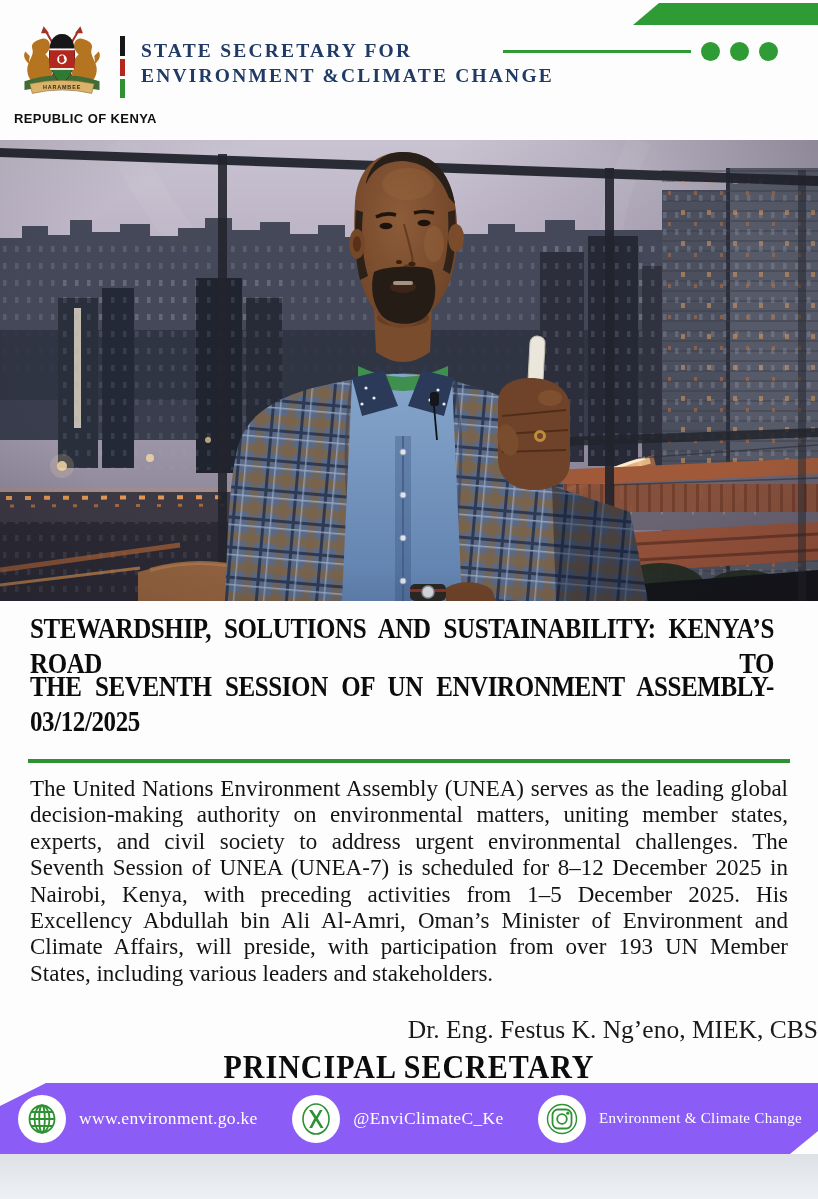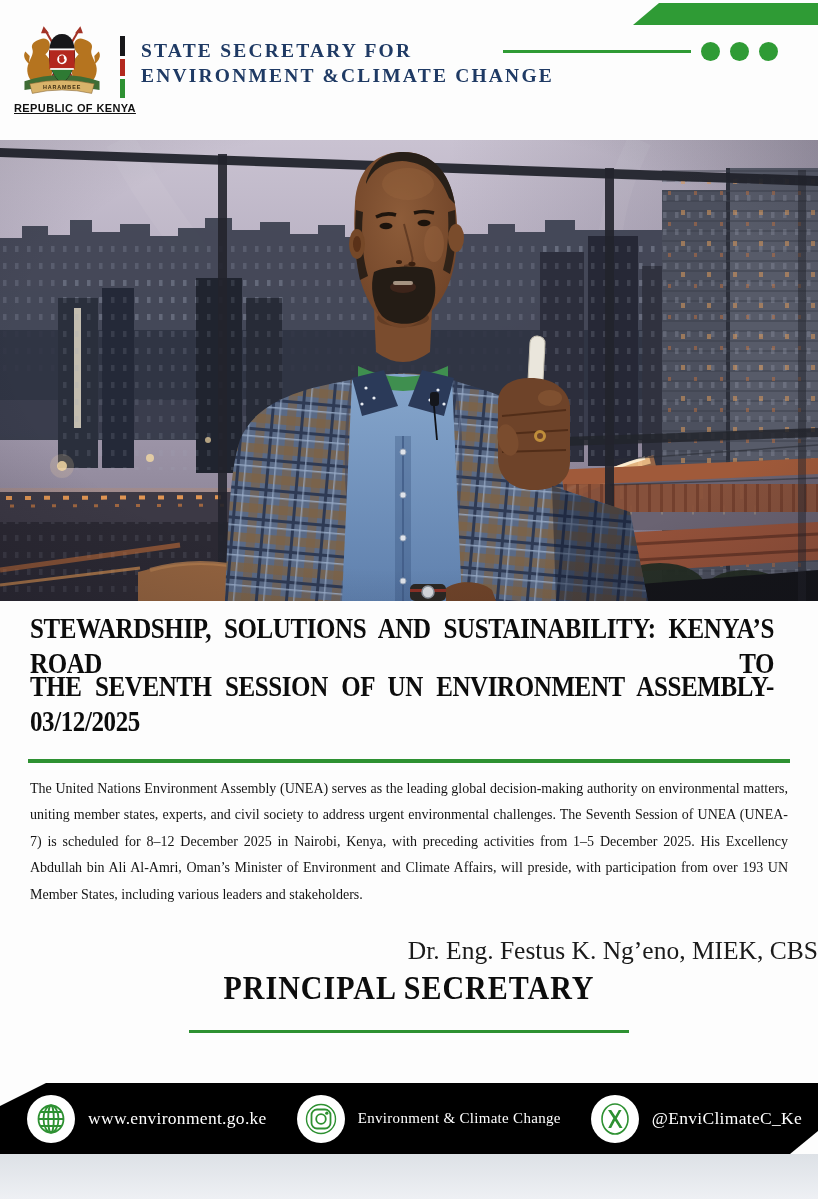--- a/index.html
+++ b/index.html
@@ -3,22 +3,22 @@
 <meta charset="utf-8">
 <style>
   html,body{margin:0;padding:0;background:#ffffff;}
   .poster{position:relative;width:818px;height:1199px;background:#fdfdfd;overflow:hidden;
           font-family:"Liberation Serif",serif;}
   
   .header{position:absolute;top:0;left:0;right:0;height:140px;background:#fdfdfd;}
   .brand{position:absolute;top:24px;left:14px;display:flex;align-items:flex-start;}
   .emblem{width:96px;text-align:center;}
   .emblem svg{display:block;margin:0 auto;}
-  .emblem-caption{font-family:"Liberation Sans",sans-serif;font-weight:bold;font-size:11px;
-                  letter-spacing:.4px;color:#101010;margin-top:2px;white-space:nowrap;text-decoration:underline;}
+  .emblem-caption{font-family:"Liberation Sans",sans-serif;font-weight:bold;font-size:13px;
+                  letter-spacing:.4px;color:#101010;margin-top:11px;white-space:nowrap;}
   .flag-divider{display:flex;flex-direction:column;margin:12px 0 0 10px;width:5px;}
   .flag-divider span{width:5px;display:block;}
   .fd-black{height:20px;background:#17171a;margin-bottom:3px;}
   .fd-red{height:17px;background:#b3281e;margin-bottom:3px;}
   .fd-green{height:19px;background:#2e9132;}
   .org{margin:14px 0 0 16px;color:#1f3a64;font-weight:bold;}
   .org-line{font-size:19.5px;letter-spacing:2.2px;line-height:25px;white-space:nowrap;}
   
   .deco-bar{position:absolute;top:3px;right:0;width:185px;height:22px;background:#2f9b35;
             clip-path:polygon(0 100%,26px 0,100% 0,100% 100%);}
@@ -28,31 +28,31 @@
   .deco-line .dot:first-of-type{margin-left:6px;}
   
   .photo{position:absolute;top:140px;left:0;width:818px;height:461px;}
   .photo svg{display:block;}
   
   .main{position:absolute;top:601px;left:0;right:0;}
   .headline{margin:15px 44px 0 30px;color:#0c0c0c;font-weight:bold;}
   .headline .hl-line{font-size:25px;line-height:29px;letter-spacing:-0.4px;
        text-align:justify;text-align-last:justify;transform:scaleY(1.2);}
   .rule{height:4px;background:#2e9132;border:none;margin:27px 28px 0 28px;}
-  .body-text{margin:13px 30px 0 30px;font-size:14px;line-height:26.4px;color:#141414;
+  .body-text{margin:13px 30px 0 30px;font-size:23px;line-height:26.4px;color:#141414;
        text-align:justify;}
   .sig-name{margin-top:27px;text-align:right;font-size:25.5px;color:#1a1a1a;line-height:32px;}
   .sig-title{margin-top:3px;text-align:center;font-size:30px;font-weight:bold;color:#0d0d0d;
        line-height:36px;letter-spacing:1px;transform:scaleY(1.14);}
   .rule2{height:3px;background:#2e9132;border:none;width:440px;margin:24px auto 0 auto;}
   
-  .footer{position:absolute;top:1083px;left:0;width:818px;height:71px;background:#000000;
+  .footer{position:absolute;top:1083px;left:0;width:818px;height:71px;background:#8b5cf6;
      clip-path:polygon(46px 0,100% 0,100% calc(100% - 23px),calc(100% - 28px) 100%,0 100%,0 23px);
      display:flex;align-items:center;justify-content:space-between;box-sizing:border-box;
-     padding:0 16px 0 27px;}
+     padding:0 16px 0 18px;}
   .f-group{display:flex;align-items:center;}
   .f-circle{width:48px;height:48px;border-radius:50%;background:#ffffff;display:flex;
      align-items:center;justify-content:center;flex:0 0 auto;}
   .f-label{color:#ffffff;margin-left:13px;letter-spacing:.3px;white-space:nowrap;}
   .f-label.l1,.f-label.l2{font-size:17.5px;}
   .f-label.l3{font-size:15px;}
   .bottom-strip{position:absolute;top:1154px;left:0;width:818px;height:45px;
      background:linear-gradient(#dde1e6,#eef0f4);}
 </style>
 </head>
@@ -354,34 +354,34 @@
             <line x1="3.5" y1="16" x2="28.5" y2="16"></line>
             <line x1="5" y1="9" x2="27" y2="9"></line>
             <line x1="5" y1="23" x2="27" y2="23"></line>
           </g>
         </svg>
       </span>
       <span class="f-label l1">www.environment.go.ke</span>
     </div>
     <div class="f-group">
       <span class="f-circle">
+        <svg width="34" height="34" viewBox="0 0 34 34">
+          <ellipse cx="17" cy="17" rx="13" ry="15" fill="none" stroke="#2e9132" stroke-width="1.6"></ellipse>
+          <path d="M10,8 L15.3,16.2 L10.2,26 L13.2,26 L17,18.8 L21.6,26 L24.6,26 L18.8,16.6 L23.6,8 L20.8,8 L17.3,14.3 L13.2,8 Z" fill="#2e9132"></path>
+        </svg>
+      </span>
+      <span class="f-label l2">@EnviClimateC_Ke</span>
+    </div>
+    <div class="f-group">
+      <span class="f-circle">
         <svg width="32" height="32" viewBox="0 0 32 32">
           <circle cx="16" cy="16" r="14.5" fill="none" stroke="#2e9132" stroke-width="1.4"></circle>
           <rect x="6.5" y="6.5" width="19" height="19" rx="5.5" fill="none" stroke="#2e9132" stroke-width="1.8"></rect>
           <circle cx="16" cy="16" r="4.8" fill="none" stroke="#2e9132" stroke-width="1.8"></circle>
           <circle cx="21.8" cy="10.2" r="1.6" fill="#2e9132"></circle>
         </svg>
       </span>
       <span class="f-label l3">Environment &amp; Climate Change</span>
     </div>
-    <div class="f-group">
-      <span class="f-circle">
-        <svg width="34" height="34" viewBox="0 0 34 34">
-          <ellipse cx="17" cy="17" rx="13" ry="15" fill="none" stroke="#2e9132" stroke-width="1.6"></ellipse>
-          <path d="M10,8 L15.3,16.2 L10.2,26 L13.2,26 L17,18.8 L21.6,26 L24.6,26 L18.8,16.6 L23.6,8 L20.8,8 L17.3,14.3 L13.2,8 Z" fill="#2e9132"></path>
-        </svg>
-      </span>
-      <span class="f-label l2">@EnviClimateC_Ke</span>
-    </div>
   </div>
 
   <div class="bottom-strip"></div>
 </div>
 
 </body></html>

